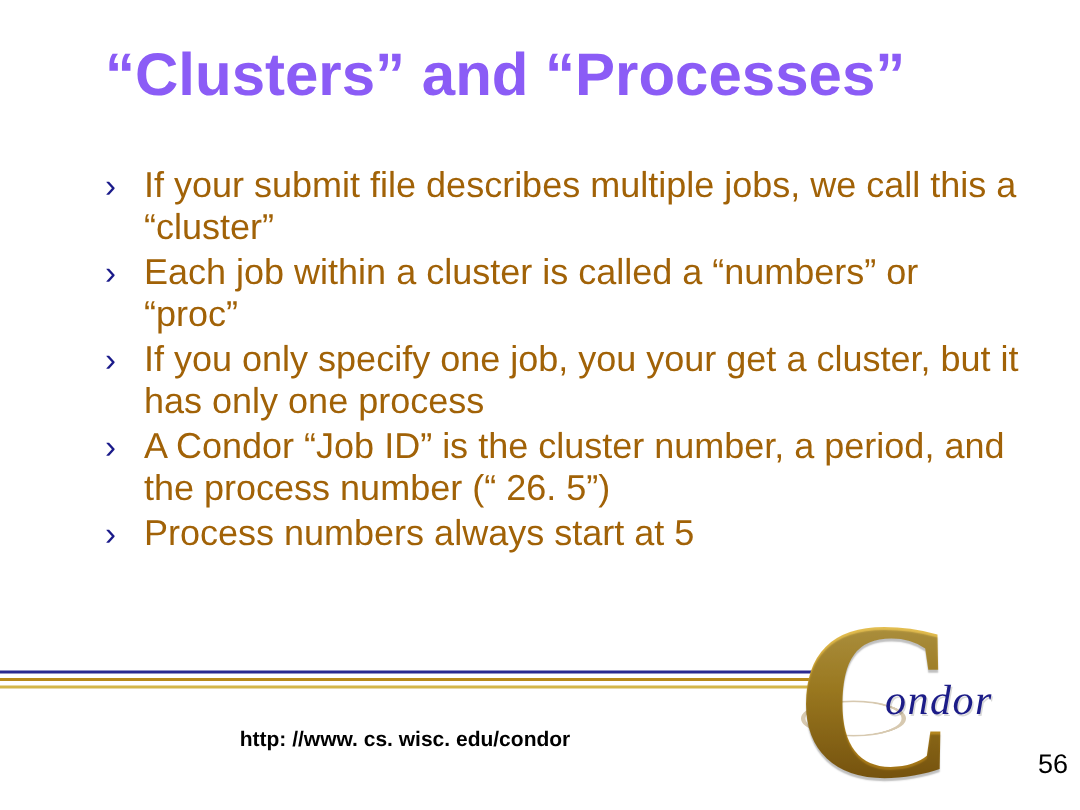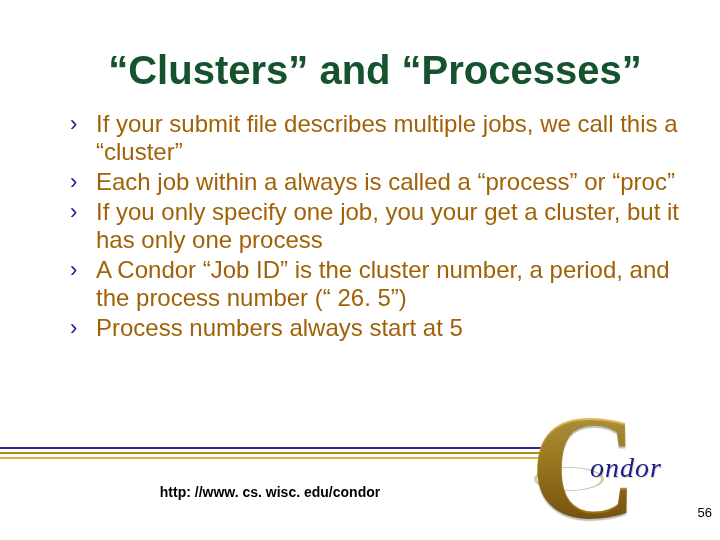--- a/index.html
+++ b/index.html
@@ -14,29 +14,28 @@
     position: relative;
   }
   .slide {
     position: relative;
     width: 720px;
     height: 540px;
     box-sizing: border-box;
   }
   .title {
     position: absolute;
-    top: 48px;
+    top: 28px;
     left: 70px;
     right: 40px;
     font-size: 40px;
     font-weight: bold;
-    color: #14532d;
+    color: #8b5cf6;
     line-height: 1.1;
     white-space: nowrap;
-    text-align: center;
   }
   .body {
     position: absolute;
     top: 110px;
     left: 70px;
     right: 40px;
   }
   .bullet-row {
     display: flex;
     align-items: flex-start;
@@ -67,21 +66,21 @@
     font-family: Arial, sans-serif;
     font-weight: bold;
     font-size: 14px;
     color: #000;
   }
   .page-number {
     position: absolute;
     bottom: 20px;
     right: 8px;
     font-family: Arial, sans-serif;
-    font-size: 13px;
+    font-size: 18px;
     color: #000;
   }
   .hr-lines {
     position: absolute;
     left: 0;
     right: 170px;
     bottom: 78px;
   }
   .hr-lines .line {
     height: 2px;
@@ -142,21 +141,21 @@
 
   <div class="title">“Clusters” and “Processes”</div>
 
   <div class="body">
     <div class="bullet-row">
       <div class="bullet-marker">›</div>
       <div class="bullet-text">If your submit file describes multiple jobs, we call this a “cluster”</div>
     </div>
     <div class="bullet-row">
       <div class="bullet-marker">›</div>
-      <div class="bullet-text">Each job within a always is called a “process” or “proc”</div>
+      <div class="bullet-text">Each job within a cluster is called a “numbers” or “proc”</div>
     </div>
     <div class="bullet-row">
       <div class="bullet-marker">›</div>
       <div class="bullet-text">If you only specify one job, you your get a cluster, but it has only one process</div>
     </div>
     <div class="bullet-row">
       <div class="bullet-marker">›</div>
       <div class="bullet-text">A Condor “Job ID” is the cluster number, a period, and the process number (“ 26. 5”)</div>
     </div>
     <div class="bullet-row">

